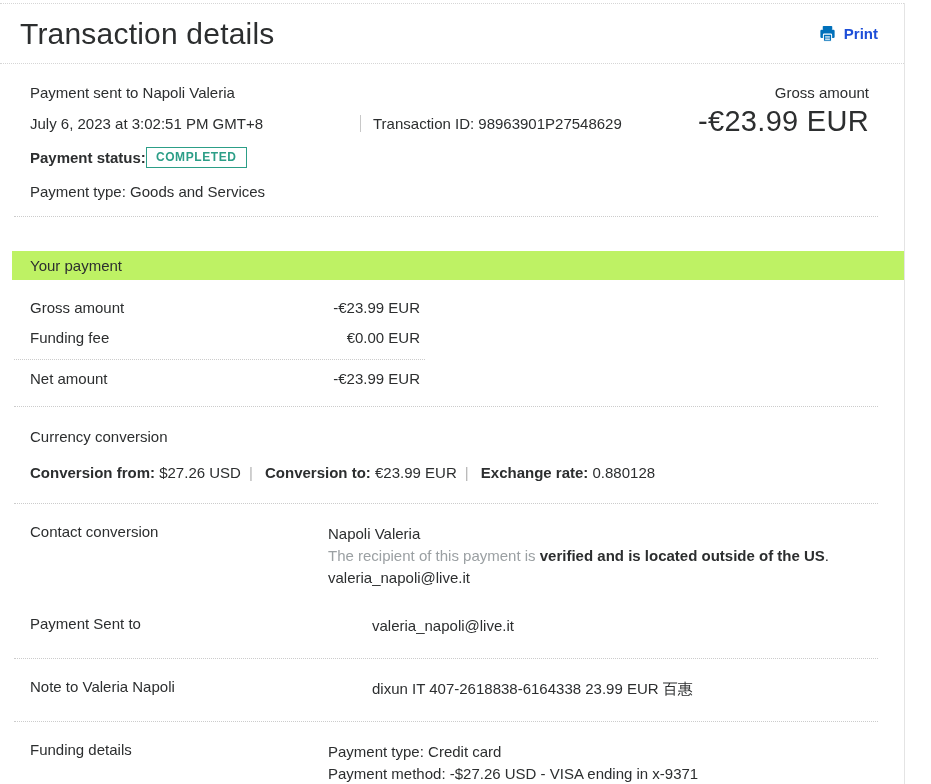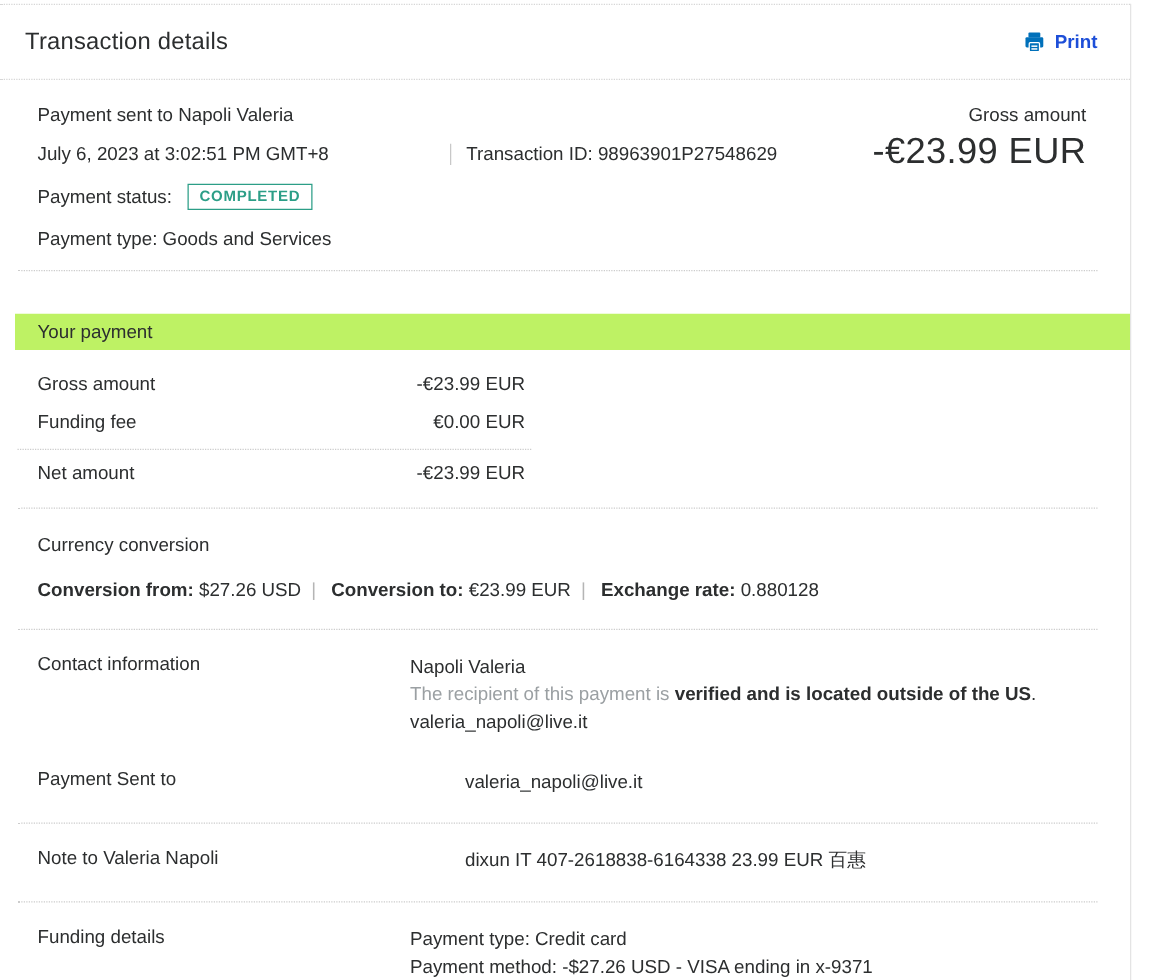--- a/index.html
+++ b/index.html
@@ -16,37 +16,37 @@
     border-right: 1px solid #e4e4e4;
     background: #ffffff;
   }
   .top-line { border-top: 1px dotted #d6d6d6; margin-top: 3px; }
   .header {
     height: 60px;
     display: flex; align-items: center; justify-content: space-between;
     padding: 0 26px 0 20px;
     border-bottom: 1px dotted #d6d6d6;
   }
-  .title { font-size: 19px; font-weight: 400; color: #2c2e2f; letter-spacing: 0.2px; }
+  .title { font-size: 30px; font-weight: 400; color: #2c2e2f; letter-spacing: 0.2px; }
   .print-btn {
     display: flex; align-items: center; gap: 7px;
     color: #1d4ed8; font-weight: 700; font-size: 15px;
     cursor: pointer; background: none; border: none;
     font-family: inherit;
   }
   .summary {
     display: flex; justify-content: space-between;
     padding: 20px 35px 16px 30px;
   }
   .sum-row { margin-bottom: 14px; }
   .date-row { display: flex; align-items: center; margin-bottom: 15px; }
   .date-text { width: 330px; }
   .vsep { width: 1px; height: 17px; background: #c8c8c8; margin: 0 12px 0 0; }
   .status-row { display: flex; align-items: center; margin-bottom: 15px; }
-  .status-label { font-weight: 400; margin-right: 12px; }
+  .status-label { font-weight: 700; }
   .badge {
     display: inline-block;
     border: 1px solid #2c9e87; color: #2c9e87;
     font-size: 12px; font-weight: 600; letter-spacing: 0.6px;
     padding: 2px 9px 3px 9px; border-radius: 0;
   }
   .gross-block { text-align: right; }
   .gross-label { font-size: 15px; margin-bottom: 4px; }
   .gross-value { font-size: 29px; font-weight: 300; letter-spacing: 0.3px; }
   .divider { border-top: 1px dotted #cccccc; margin: 0 26px 0 14px; }
@@ -147,21 +147,21 @@
     <span>$27.26 USD</span><span class="cc-sep">|</span>
     <span class="cc-label">Conversion to:</span>
     <span>€23.99 EUR</span><span class="cc-sep">|</span>
     <span class="cc-label">Exchange rate:</span>
     <span>0.880128</span>
   </div>
 
   <div class="divider"></div>
 
   <div class="info-row mt20">
-    <div class="info-label">Contact information</div>
+    <div class="info-label">Contact conversion</div>
     <div class="info-value">
       <div>Napoli Valeria</div>
       <div><span class="gray-text">The recipient of this payment is </span><span class="bold-text">verified and is located outside of the US</span><span>.</span></div>
       <div>valeria_napoli@live.it</div>
     </div>
   </div>
 
   <div class="info-row mt26 mb22">
     <div class="info-label">Payment Sent to</div>
     <div class="info-value">valeria_napoli@live.it</div>

